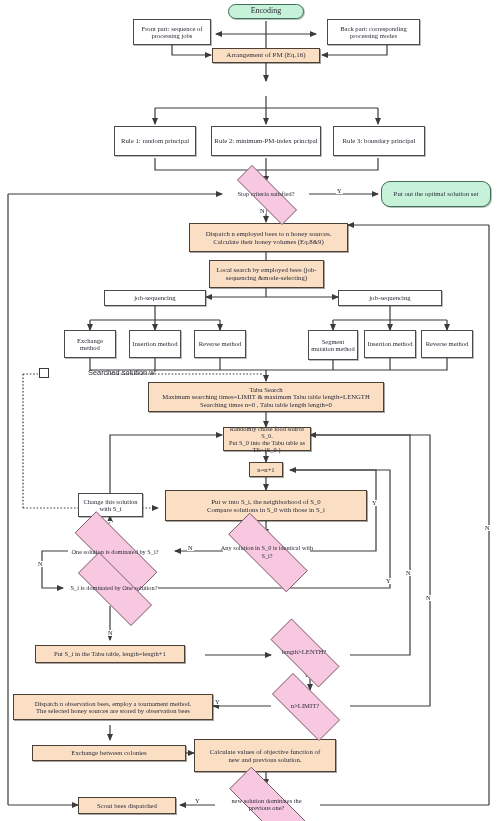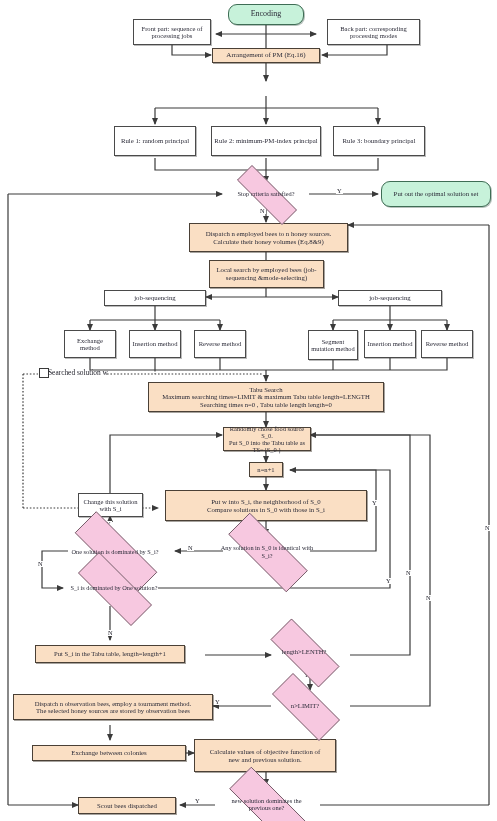--- a/index.html
+++ b/index.html
@@ -36,21 +36,21 @@
     background:#f7c8e0;
     border:1px solid #4a3a42;
     transform:rotate(45deg) scale(.707);
     z-index:1;
   }
   .edgelabel{
     position:absolute;color:#24242e;background:#ffffff;
     padding:0 1px;line-height:1;
     font-family:"Liberation Serif", serif;
   }
-  .tinylabel{position:absolute;color:#24242e;font-family:Liberation Serif, serif;}
+  .tinylabel{position:absolute;color:#24242e;font-family:Liberation Sans, sans-serif;margin-left:40px;}
   .searchedbox{
     position:absolute;border:1px solid #3a3a3a;background:#fff;
     box-sizing:border-box;
   }
 </style>
 </head>
 <body>
 
 <div id="canvas">
 
@@ -171,21 +171,21 @@
         <path d="M155,370 L155,374"></path>
         <path d="M107,374 L262,374"></path>
         <path d="M23,374 L38,374"></path>
         <path d="M23,374 L23,508"></path>
         <path d="M23,508 L158,508" marker-end="url(#ahd)"></path>
       </g>
 
     </g>
   </svg>
 
-  <div class="node term" style="left:228px;top:4px;width:76px;height:21px;font-size:8px;text-align:center;">Encoding</div>
+  <div class="node term" style="left:228px;top:4px;width:76px;height:15px;font-size:8px;text-align:center;">Encoding</div>
 
   <div class="node plain" style="left:133px;top:19px;width:78px;height:26px;font-size:6.6px;">Front part: sequence of processing jobs</div>
 
   <div class="node plain" style="left:327px;top:19px;width:93px;height:26px;font-size:6.6px;">Back part: corresponding processing modes</div>
 
   <div class="node proc" style="left:212px;top:48px;width:108px;height:15px;font-size:7px;">Arrangement of PM (Eq.16)</div>
 
 
   <div class="node plain" style="left:114px;top:126px;width:82px;height:30px;font-size:6.8px;">Rule 1: random principal</div>
 

